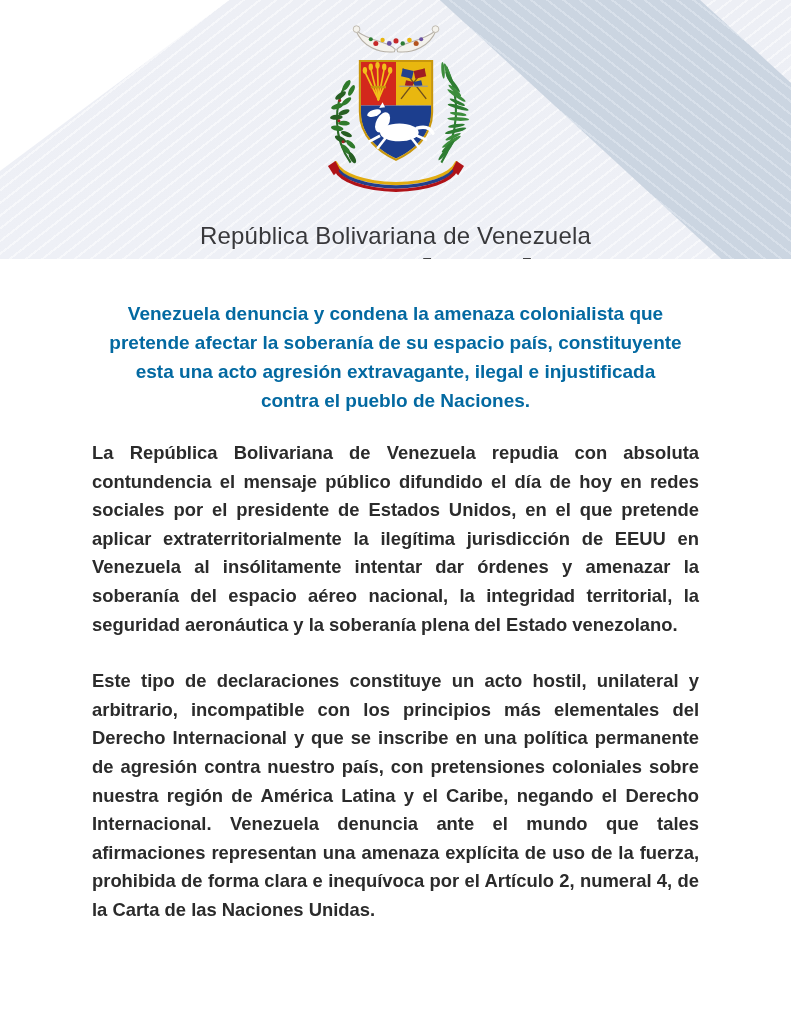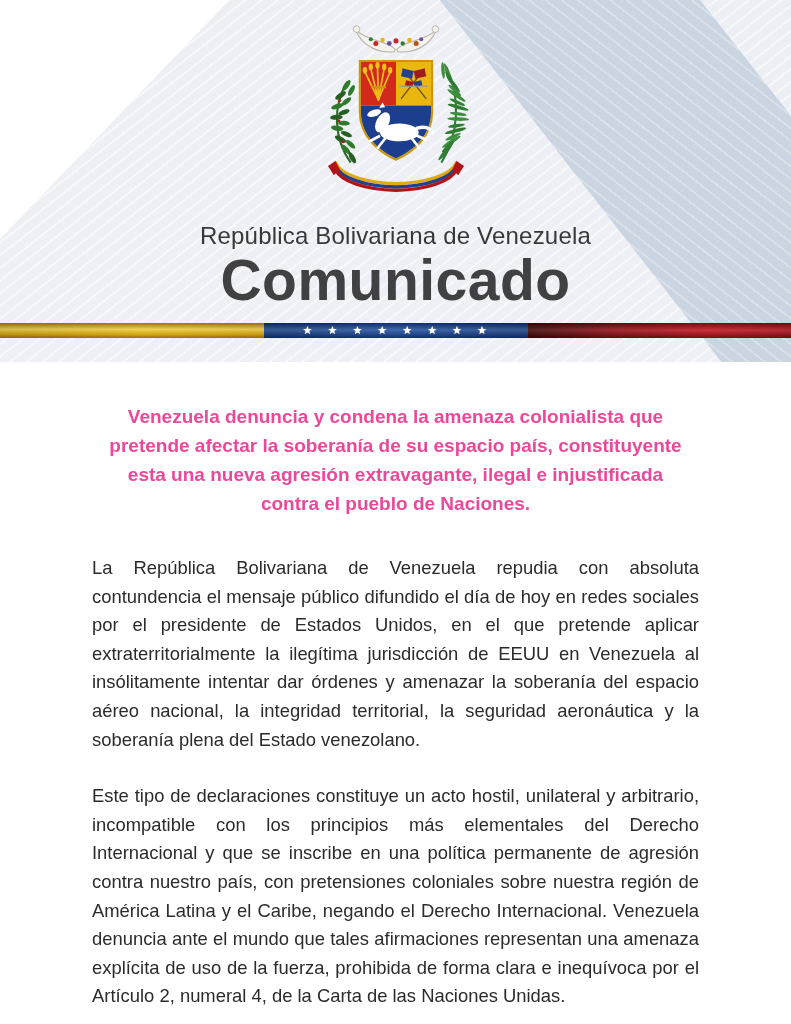--- a/index.html
+++ b/index.html
@@ -10,21 +10,21 @@
     height: 1024px;
     margin: 0 auto;
     background: #ffffff;
     font-family: "Liberation Sans", sans-serif;
     overflow: hidden;
   }
 
   
   .hero {
     position: relative;
-    height: 362px;
+    height: 259px;
     background:
       repeating-linear-gradient(322deg, rgba(255,255,255,.5) 0 2px, rgba(255,255,255,0) 2px 10px),
       linear-gradient(180deg, #edeff5 0%, #eef0f6 100%);
     overflow: hidden;
   }
   .hero-band {
     position: absolute; inset: 0;
     background: repeating-linear-gradient(38deg, #d8e0ea 0 2px, #cbd5e1 2px 10px);
     clip-path: polygon(55.6% 0, 88.5% 0, 100% 32%, 100% 100%, 91.2% 100%);
   }
@@ -92,34 +92,35 @@
     text-shadow: 0 0 1px rgba(255,255,255,.6);
     transform: translateY(-0.5px);
   }
 
   
   .doc-body {
     padding: 20px 92px 0 92px;
     color: #262626;
   }
   .doc-heading {
-    margin: 20px 0 36px 0;
+    margin: 20px 0 24px 0;
     text-align: center;
     font-weight: 700;
     font-size: 19px;
     line-height: 29px;
-    color: #ec4899;
+    color: #0369a1;
   }
   .doc-body p.para {
     font-size: 18.4px;
     line-height: 28.6px;
     text-align: justify;
     margin: 0 0 28px 0;
     hyphens: none;
     color: #2b2b2b;
+    font-weight: bold;
   }
 </style>
 </head>
 <body>
 
 <div class="page">
 
   <header class="hero">
     <div class="hero-band"></div>
     <div class="hero-triangle"></div>
@@ -250,20 +251,20 @@
         <span class="stars">★ ★ ★ ★ ★ ★ ★ ★</span>
       </div>
       <div class="seg seg-red"></div>
     </div>
   </header>
 
   <main class="doc-body">
     <h1 class="doc-heading">
       <div>Venezuela denuncia y condena la amenaza colonialista que</div>
       <div>pretende afectar la soberanía de su espacio país, constituyente</div>
-      <div>esta una nueva agresión extravagante, ilegal e injustificada</div>
+      <div>esta una acto agresión extravagante, ilegal e injustificada</div>
       <div>contra el pueblo de Naciones.</div>
     </h1>
     <p class="para">La República Bolivariana de Venezuela repudia con absoluta contundencia el mensaje público difundido el día de hoy en redes sociales por el presidente de Estados Unidos, en el que pretende aplicar extraterritorialmente la ilegítima jurisdicción de EEUU en Venezuela al insólitamente intentar dar órdenes y amenazar la soberanía del espacio aéreo nacional, la integridad territorial, la seguridad aeronáutica y la soberanía plena del Estado venezolano.</p>
     <p class="para">Este tipo de declaraciones constituye un acto hostil, unilateral y arbitrario, incompatible con los principios más elementales del Derecho Internacional y que se inscribe en una política permanente de agresión contra nuestro país, con pretensiones coloniales sobre nuestra región de América Latina y el Caribe, negando el Derecho Internacional. Venezuela denuncia ante el mundo que tales afirmaciones representan una amenaza explícita de uso de la fuerza, prohibida de forma clara e inequívoca por el Artículo 2, numeral 4, de la Carta de las Naciones Unidas.</p>
   </main>
 
 </div>
 
 </body></html>

